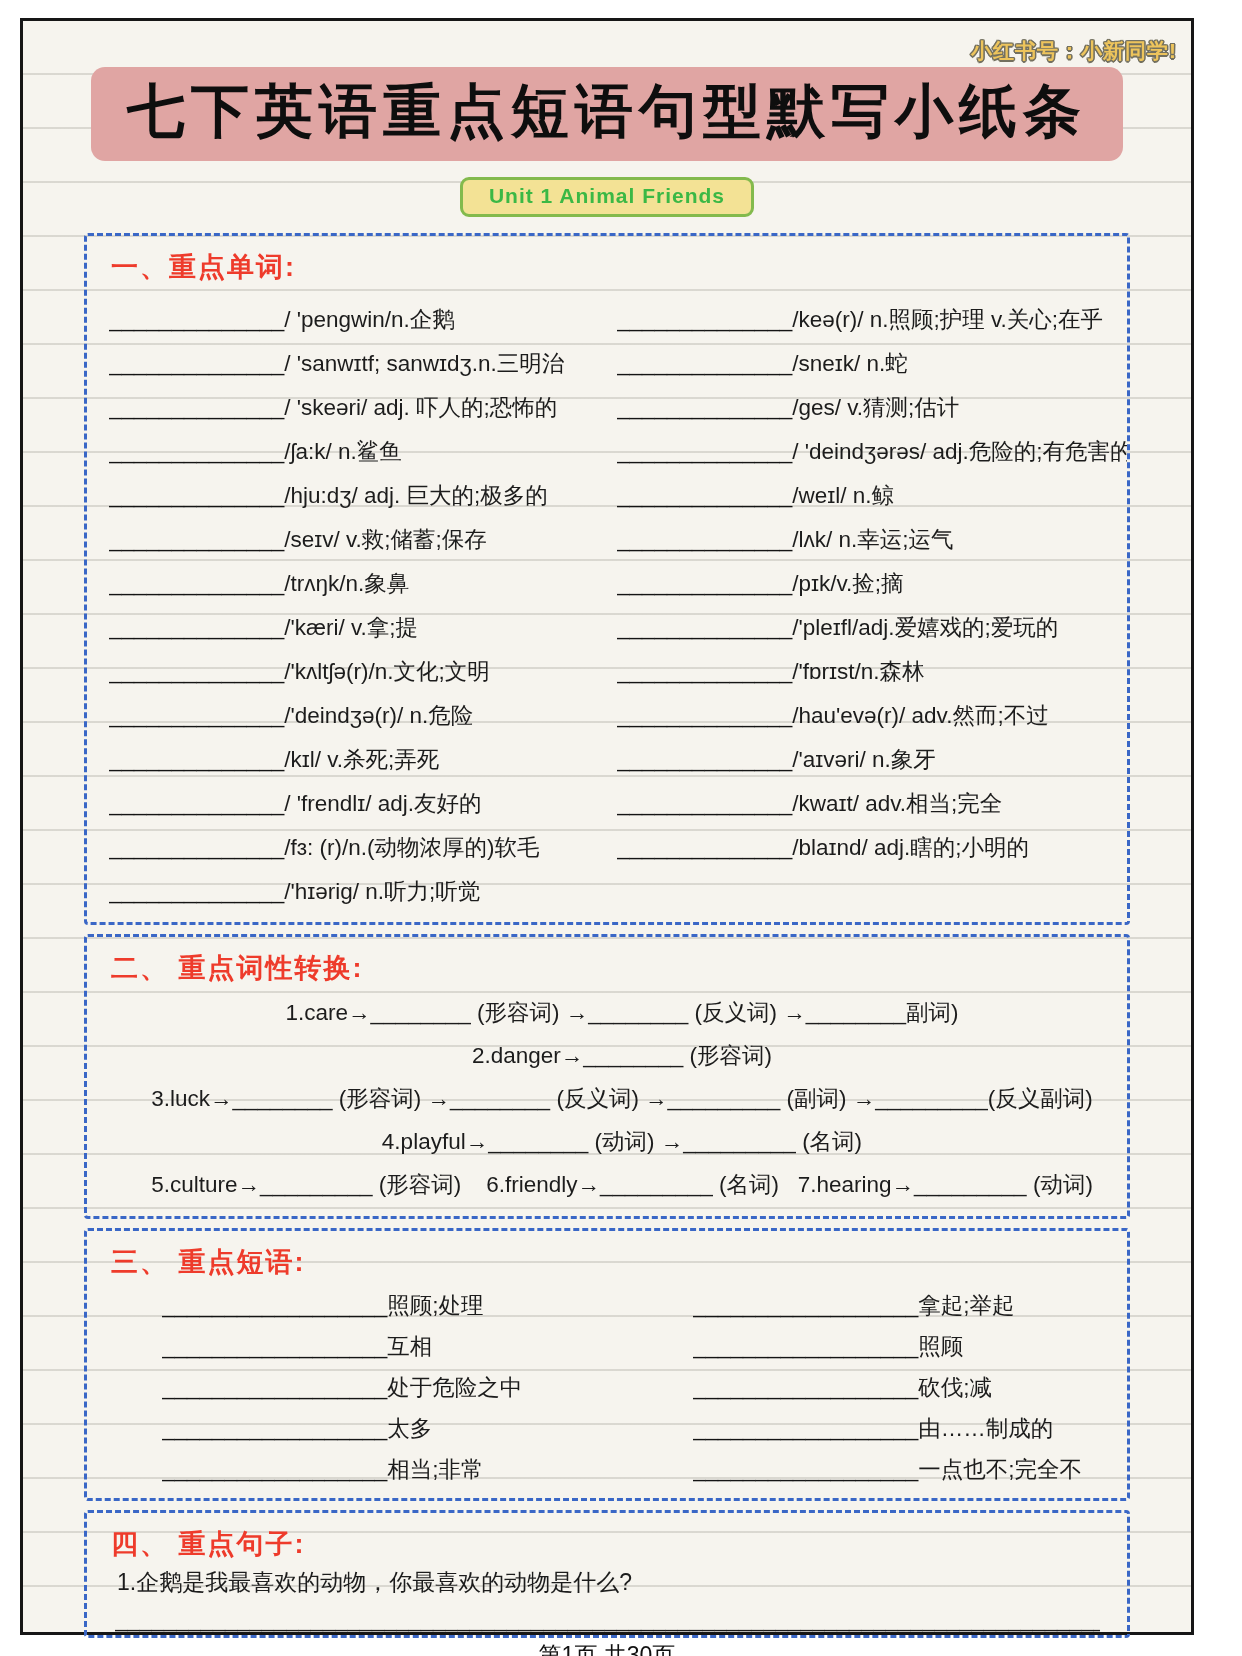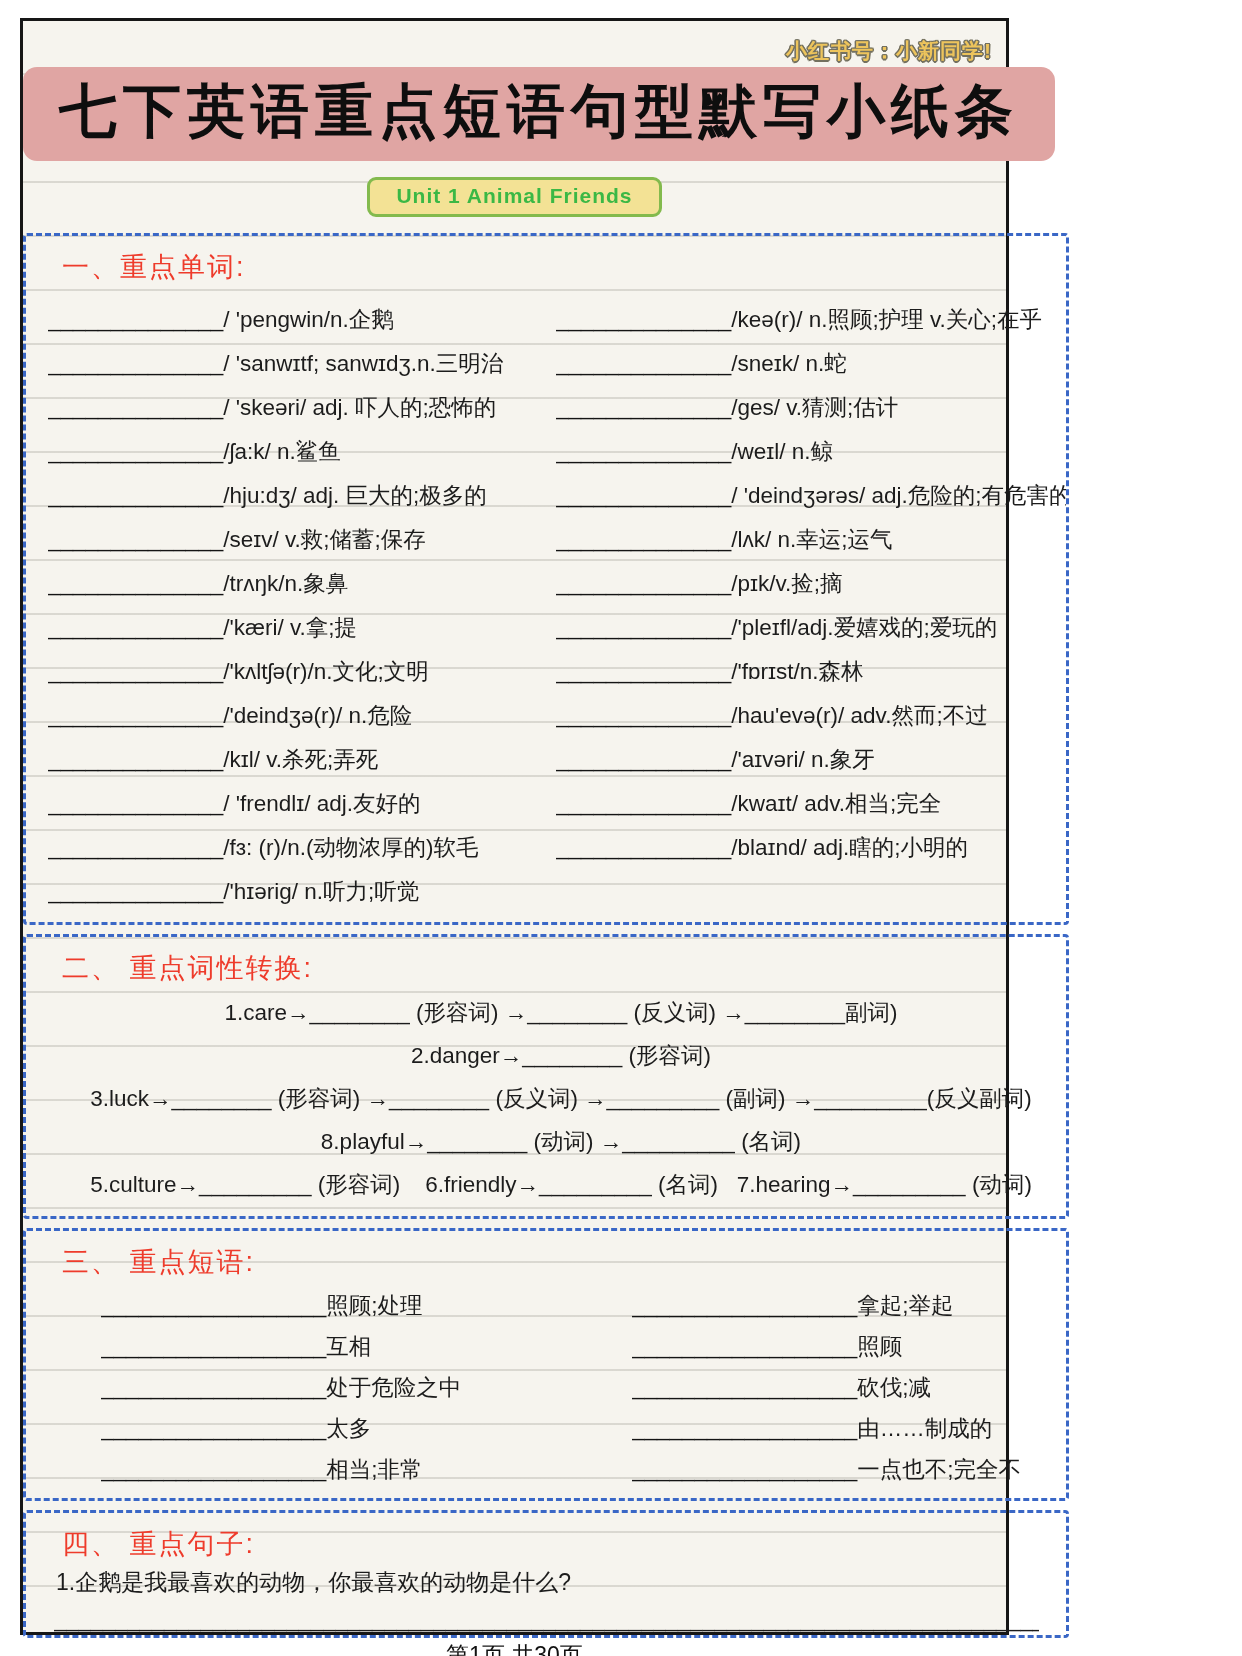--- a/index.html
+++ b/index.html
@@ -5,21 +5,21 @@
   html,body{margin:0;padding:0;}
   body{
     width:1242px;height:1656px;
     background:#ffffff;
     font-family:"Liberation Sans","DejaVu Sans",sans-serif;
     position:relative;overflow:hidden;
     color:#1c1c1c;
   }
   .frame{
     position:absolute;left:20px;top:18px;
-    width:989px;height:1617px;
+    width:1174px;height:1617px;
     box-sizing:border-box;
     border:3px solid #161616;
     background-color:#f6f4ee;
     background-image:repeating-linear-gradient(180deg,
       rgba(145,143,133,0) 0px, rgba(145,143,133,0) 52px,
       rgba(145,143,133,0.28) 52px, rgba(145,143,133,0.28) 54px);
   }
   .watermark{
     position:absolute;top:16px;right:14px;
     font-size:21px;font-weight:bold;letter-spacing:1px;
@@ -40,22 +40,22 @@
     color:#3bb845;font-size:21px;font-weight:bold;letter-spacing:1px;
     padding:4px 26px 6px;
   }
   .sec{
     width:1046px;margin:16px auto 0;
     box-sizing:border-box;
     border:3px dashed #3a67c6;border-radius:4px;
   }
   .sec + .sec{margin-top:9px;}
   .sec-head{
-    color:#ee3b2b;font-size:27px;font-weight:normal;letter-spacing:2px;
-    margin:14px 0 0 36px;height:34px;line-height:34px;
+    color:#ee3b2b;font-size:27px;font-weight:bold;letter-spacing:2px;
+    margin:14px 0 0 24px;height:34px;line-height:34px;
   }
   
   .words{display:flex;padding:14px 0 8px 22px;}
   .wcol-left{width:508px;}
   .wcol-right{flex:1;min-width:0;}
   .word-row{height:44px;line-height:44px;font-size:22.5px;white-space:nowrap;overflow:hidden;}
   .blank{color:#141414;}
   
   .trans{padding:6px 0 10px 0;text-align:center;}
   .trans-row{height:43px;line-height:43px;font-size:22.5px;margin-left:30px;white-space:pre;overflow:hidden;}
@@ -101,41 +101,41 @@
         <div class="word-row"><span class="blank">______________</span><span>/'deindʒə(r)/ n.危险</span></div>
         <div class="word-row"><span class="blank">______________</span><span>/kɪl/ v.杀死;弄死</span></div>
         <div class="word-row"><span class="blank">______________</span><span>/ 'frendlɪ/ adj.友好的</span></div>
         <div class="word-row"><span class="blank">______________</span><span>/fɜ:  (r)/n.(动物浓厚的)软毛</span></div>
         <div class="word-row"><span class="blank">______________</span><span>/'hɪərig/ n.听力;听觉</span></div>
       </div>
       <div class="wcol-right">
         <div class="word-row"><span class="blank">______________</span><span>/keə(r)/ n.照顾;护理  v.关心;在乎</span></div>
         <div class="word-row"><span class="blank">______________</span><span>/sneɪk/ n.蛇</span></div>
         <div class="word-row"><span class="blank">______________</span><span>/ges/ v.猜测;估计</span></div>
+        <div class="word-row"><span class="blank">______________</span><span>/ 'deindʒərəs/ adj.危险的;有危害的</span></div>
         <div class="word-row"><span class="blank">______________</span><span>/weɪl/ n.鲸</span></div>
-        <div class="word-row"><span class="blank">______________</span><span>/ 'deindʒərəs/ adj.危险的;有危害的</span></div>
         <div class="word-row"><span class="blank">______________</span><span>/lʌk/ n.幸运;运气</span></div>
         <div class="word-row"><span class="blank">______________</span><span>/pɪk/v.捡;摘</span></div>
         <div class="word-row"><span class="blank">______________</span><span>/'pleɪfl/adj.爱嬉戏的;爱玩的</span></div>
         <div class="word-row"><span class="blank">______________</span><span>/'fɒrɪst/n.森林</span></div>
         <div class="word-row"><span class="blank">______________</span><span>/hau'evə(r)/ adv.然而;不过</span></div>
         <div class="word-row"><span class="blank">______________</span><span>/'aɪvəri/ n.象牙</span></div>
         <div class="word-row"><span class="blank">______________</span><span>/kwaɪt/ adv.相当;完全</span></div>
         <div class="word-row"><span class="blank">______________</span><span>/blaɪnd/ adj.瞎的;小明的</span></div>
       </div>
     </div>
   </div>
 
   <div class="sec">
     <div class="sec-head">二、 重点词性转换:</div>
     <div class="trans">
       <div class="trans-row">1.care→________ (形容词) →________ (反义词) →________副词)</div>
       <div class="trans-row">2.danger→________ (形容词)</div>
       <div class="trans-row">3.luck→________ (形容词) →________ (反义词) →_________ (副词) →_________(反义副词)</div>
-      <div class="trans-row">8.playful→________ (动词) →_________ (名词)</div>
+      <div class="trans-row">4.playful→________ (动词) →_________ (名词)</div>
       <div class="trans-row">5.culture→_________ (形容词)    6.friendly→_________ (名词)   7.hearing→_________ (动词)</div>
     </div>
   </div>
 
   <div class="sec">
     <div class="sec-head">三、 重点短语:</div>
     <div class="phrases">
       <div class="pcol pcol-left">
         <div class="phrase-row"><span class="blank">__________________</span><span>照顾;处理</span></div>
         <div class="phrase-row"><span class="blank">__________________</span><span>互相</span></div>

